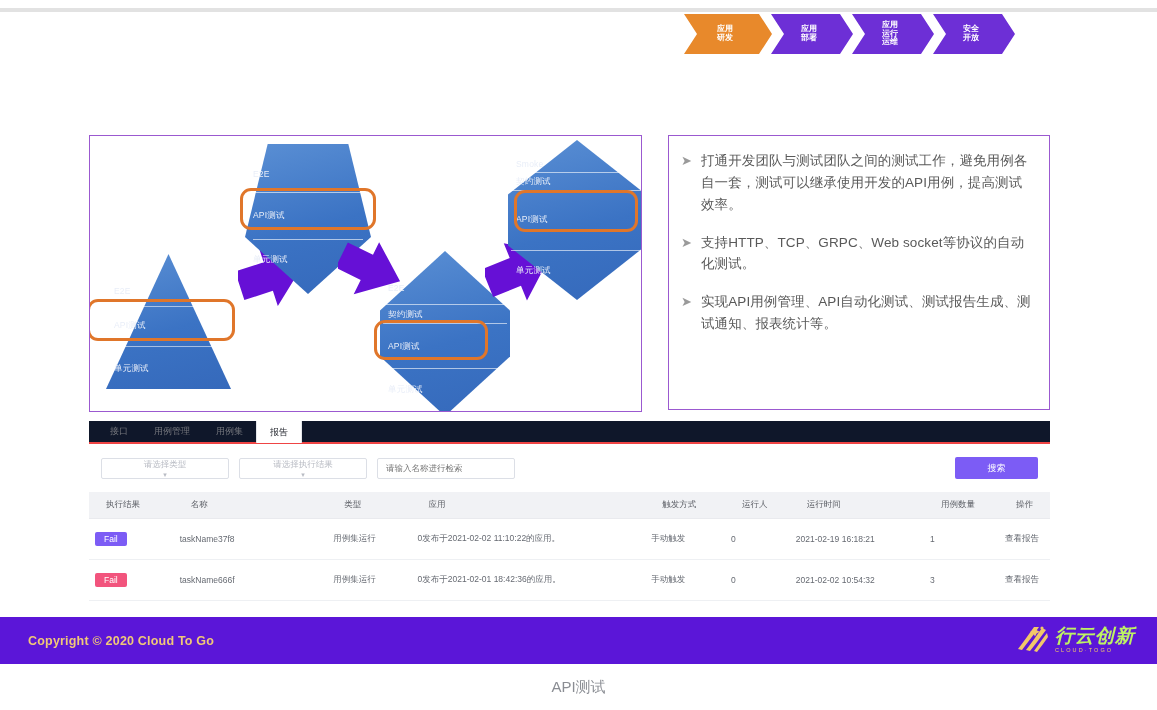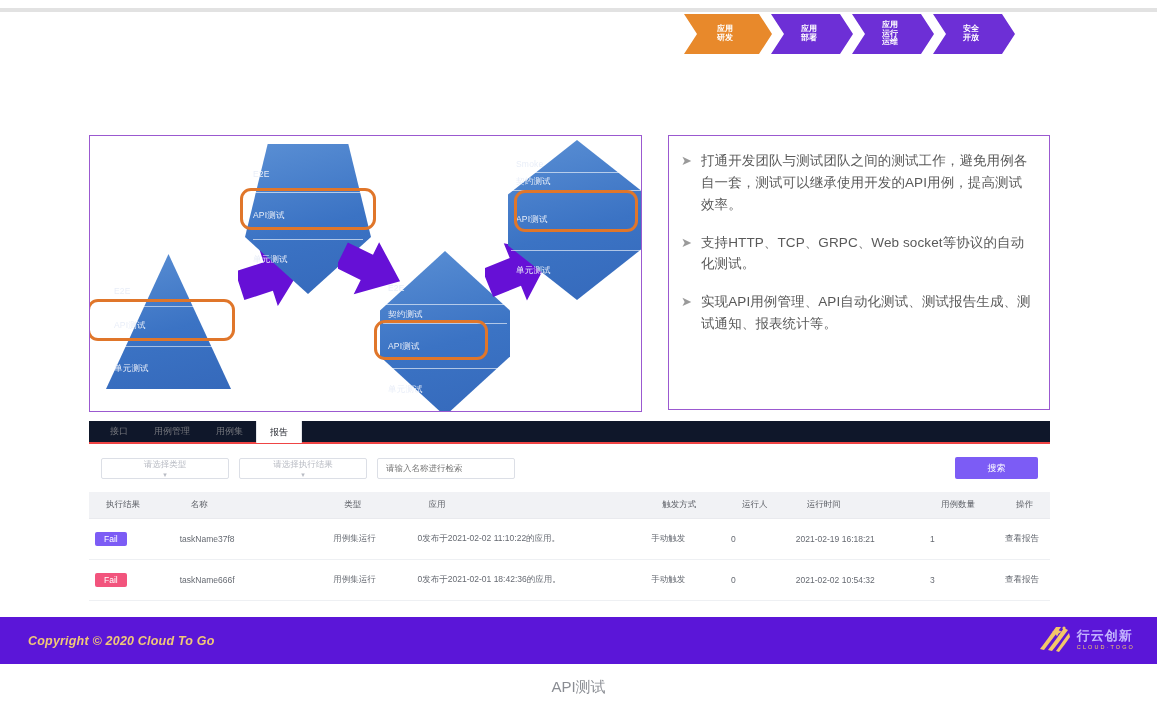--- a/index.html
+++ b/index.html
@@ -137,25 +137,25 @@
   }
   .badge.pass { background:#7c5cf5; }
   .badge.fail { background:#f2547d; }
   .link { color:#8268f3; }
 
   
   .footer {
     position:absolute; left:0; top:617px; width:1157px; height:47px; background:#5b16d8;
     display:flex; align-items:center;
   }
-  .copyright { color:#f0c878; font-size:12.5px; font-weight:700; margin-left:28px; letter-spacing:.2px;font-style:italic; }
+  .copyright { color:#f0c878; font-size:12.5px; font-weight:700; margin-left:28px; letter-spacing:.2px; }
   .brand { position:absolute; right:22px; top:8px; display:flex; align-items:center; gap:6px; }
   .brand-mark { width:34px; height:30px; position:relative; }
   .brand-txt { display:flex; flex-direction:column; line-height:1; }
-  .brand-cn { color:#c4b5fd; font-size:13px; font-weight:700; letter-spacing:1px; }
+  .brand-cn { color:#bef264; font-size:19px; font-weight:700; letter-spacing:1px;font-style:italic; }
   .brand-en { color:#f2c76a; font-size:5.5px; letter-spacing:2.1px; margin-top:3px; }
 
   .slide-caption {
     position:absolute; left:0; top:678px; width:1157px; text-align:center;
     font-size:15px; color:#8a8d93;
   }
 </style>
 </head>
 <body>
 

